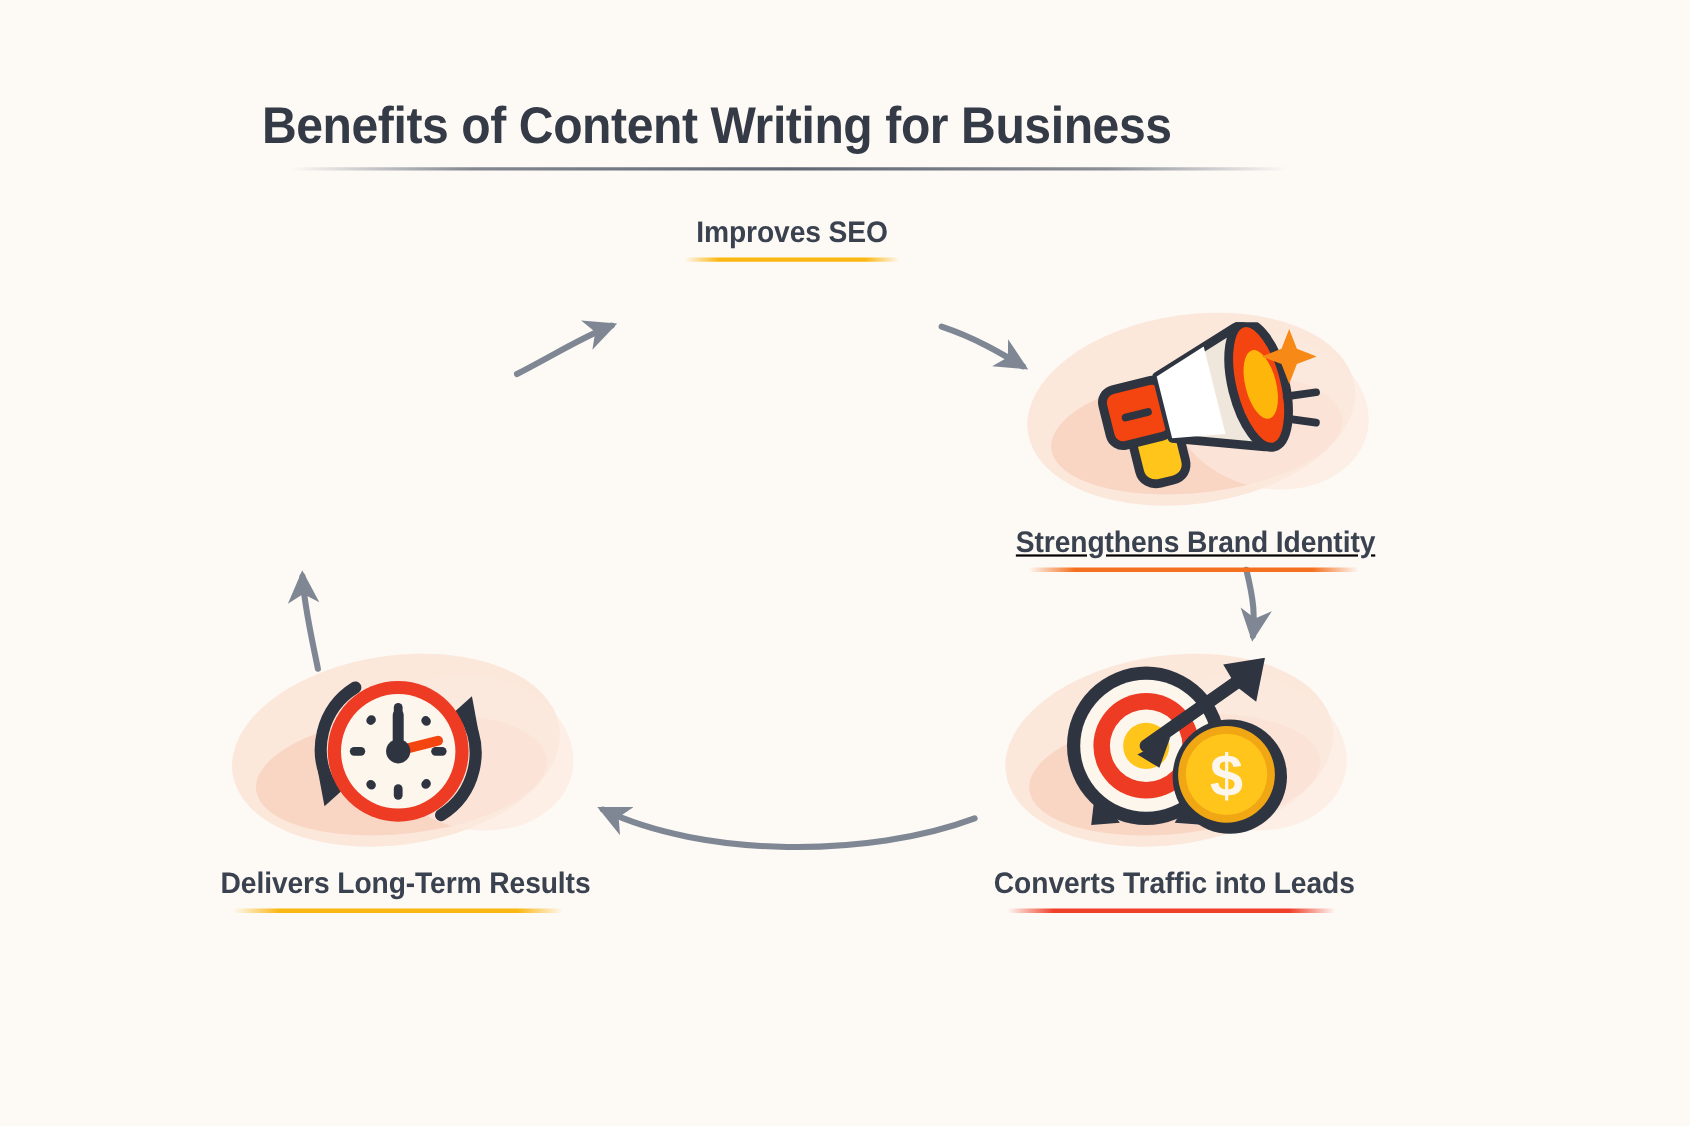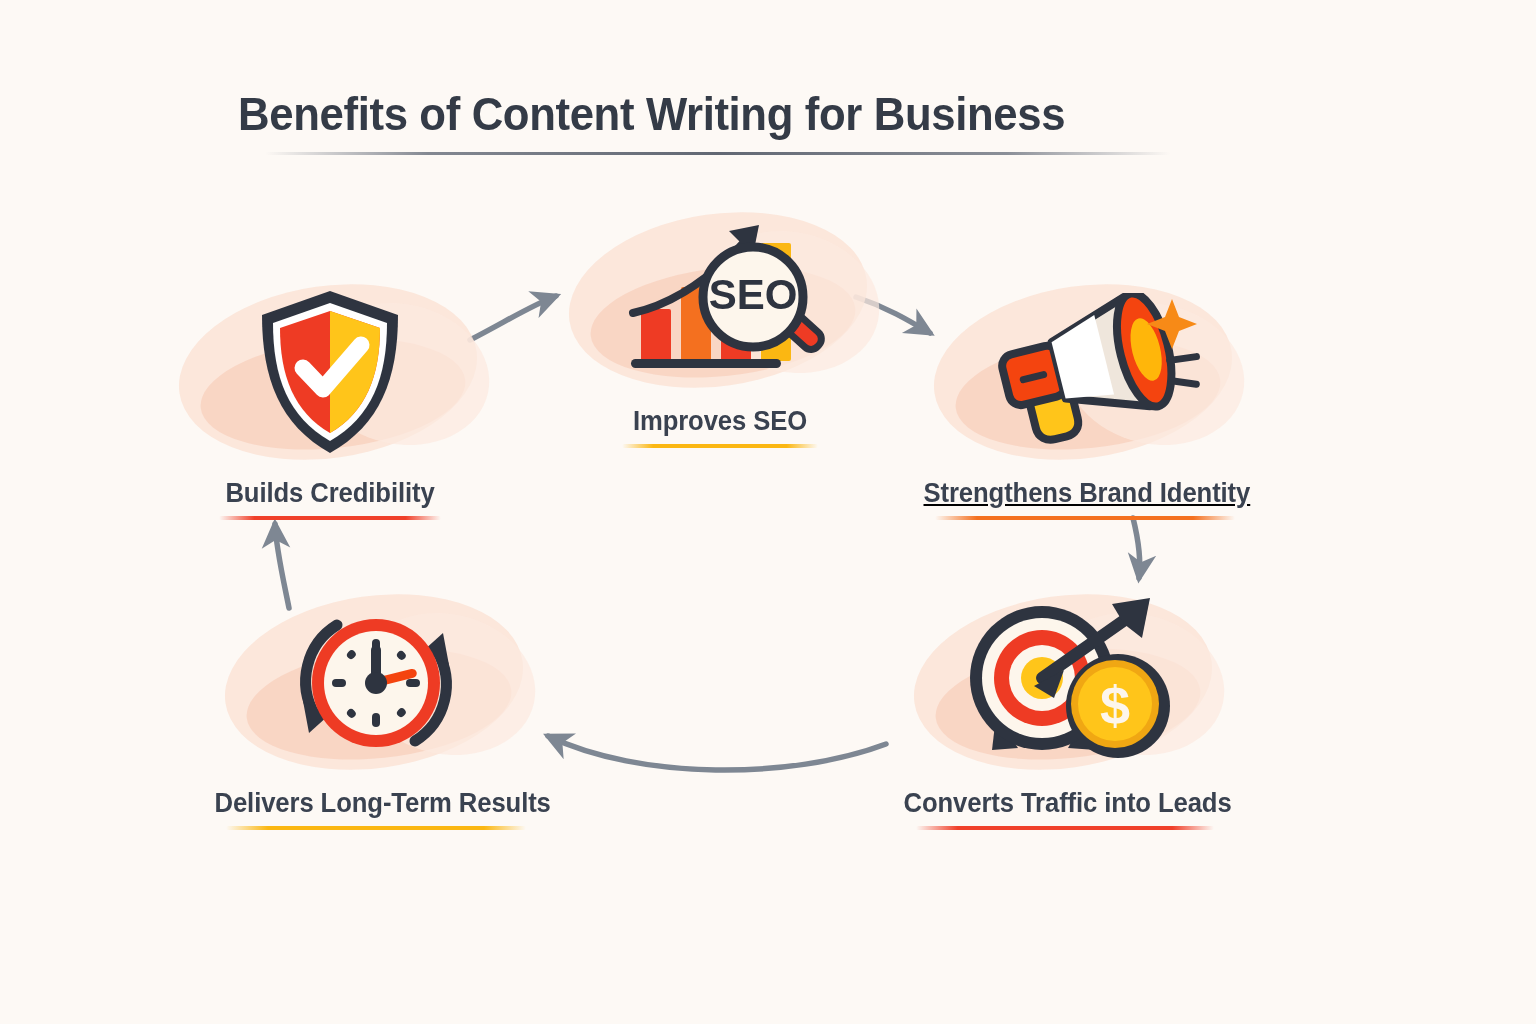--- a/index.html
+++ b/index.html
@@ -109,21 +109,21 @@
     margin: 7px auto 0;
     height: 4px;
     border-radius: 4px;
   }
 
   
   #node-credibility   { left: 160px;  top: 268px; }
   #node-seo           { left: 550px;  top: 196px; }
   #node-brand         { left: 915px;  top: 268px; text-decoration: underline; }
   #node-leads         { left: 895px;  top: 578px; }
-  #node-longterm      { left: 206px;  top: 578px; }
+  #node-longterm      { left: 192px;  top: 578px; }
 
   .arrow-layer {
     position: absolute;
     left: 0; top: 0;
     width: 1536px; height: 1024px;
     pointer-events: none;
   }
 </style>
 </head>
 <body>
@@ -146,64 +146,22 @@
 
     <path d="M 856,297 C 886,307 908,320 930,333" fill="none" stroke="#7E8793" stroke-width="5.5" stroke-linecap="round" marker-end="url(#ah)"></path>
 
     <path d="M 1133,518 C 1140,546 1141,562 1139,578" fill="none" stroke="#7E8793" stroke-width="5.5" stroke-linecap="round" marker-end="url(#ah)"></path>
 
     <path d="M 886,744 C 790,780 640,780 548,736" fill="none" stroke="#7E8793" stroke-width="5.5" stroke-linecap="round" marker-end="url(#ah)"></path>
 
     <path d="M 289,608 C 283,578 276,548 275,524" fill="none" stroke="#7E8793" stroke-width="5.5" stroke-linecap="round" marker-end="url(#ah)"></path>
   </svg>
 
-  <div class="node" id="node-credibility">
-    <div class="blob-area">
-      <div class="blob blob-a"></div>
-      <div class="blob blob-b"></div>
-      <div class="blob blob-c"></div>
-      <div class="icon-holder">
-        <svg width="168" height="180" viewBox="0 0 168 180">
-          <path d="M84 8 L152 32 C152 96 134 142 84 170 C34 142 16 96 16 32 Z" fill="#2E3440"></path>
-          <path d="M84 20 L141 40 C141 94 126 134 84 158 C42 134 27 94 27 40 Z" fill="#FFFFFF"></path>
-          <path d="M84 28 L134 45 C134 93 120 129 84 150 C48 129 34 93 34 45 Z" fill="#EE3B24"></path>
-          <path d="M84 28 L134 45 C134 93 120 129 84 150 Z" fill="#FFC51A"></path>
-          <path d="M57 85 L77 106 L115 62" fill="none" stroke="#FFFFFF" stroke-width="17" stroke-linecap="round" stroke-linejoin="round"></path>
-        </svg>
-      </div>
-    </div>
-    <div class="node-label">Builds Credibility</div>
-    <div class="label-rule" style="width:222px;background:linear-gradient(90deg,rgba(240,64,42,0) 0%,#F0402A 16%,#F0402A 84%,rgba(240,64,42,0) 100%);"></div>
-  </div>
 
   <div class="node" id="node-seo">
-    <div class="blob-area">
-      <div class="blob blob-a"></div>
-      <div class="blob blob-b"></div>
-      <div class="blob blob-c"></div>
-      <div class="icon-holder">
-        <svg width="215" height="185" viewBox="0 0 215 185">
-
-          <rect x="28" y="100" width="30" height="52" rx="2" fill="#EE3B24"></rect>
-          <rect x="68" y="78" width="30" height="74" rx="2" fill="#F4701F"></rect>
-          <rect x="108" y="58" width="30" height="94" rx="2" fill="#EE3B24"></rect>
-          <rect x="148" y="34" width="30" height="118" rx="2" fill="#FBB712"></rect>
-
-          <rect x="18" y="150" width="150" height="9" rx="4.5" fill="#2E3440"></rect>
-
-          <path d="M20 104 C 56 96 96 72 136 28" fill="none" stroke="#2E3440" stroke-width="8" stroke-linecap="round"></path>
-          <path d="M116 22 L146 16 L140 46 Z" fill="#2E3440"></path>
-
-          <rect x="167" y="112" width="44" height="20" rx="9" fill="#EE3B24" stroke="#2E3440" stroke-width="7" transform="rotate(42 189 122)"></rect>
-
-          <circle cx="140" cy="88" r="50" fill="#FDF6EC" stroke="#2E3440" stroke-width="9"></circle>
-          <text x="140" y="100" text-anchor="middle" font-family="Liberation Sans, sans-serif" font-size="42" font-weight="bold" fill="#2E3440">SEO</text>
-        </svg>
-      </div>
-    </div>
     <div class="node-label">Improves SEO</div>
     <div class="label-rule" style="width:196px;background:linear-gradient(90deg,rgba(251,183,18,0) 0%,#FBB712 16%,#FBB712 84%,rgba(251,183,18,0) 100%);"></div>
   </div>
 
   <div class="node" id="node-brand">
     <div class="blob-area">
       <div class="blob blob-a"></div>
       <div class="blob blob-b"></div>
       <div class="blob blob-c"></div>
       <div class="icon-holder">

